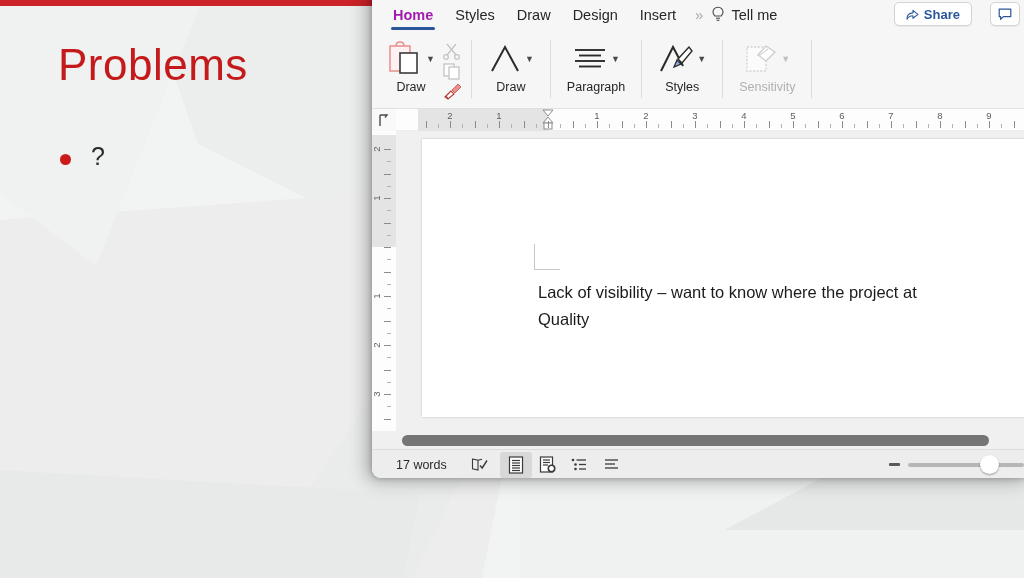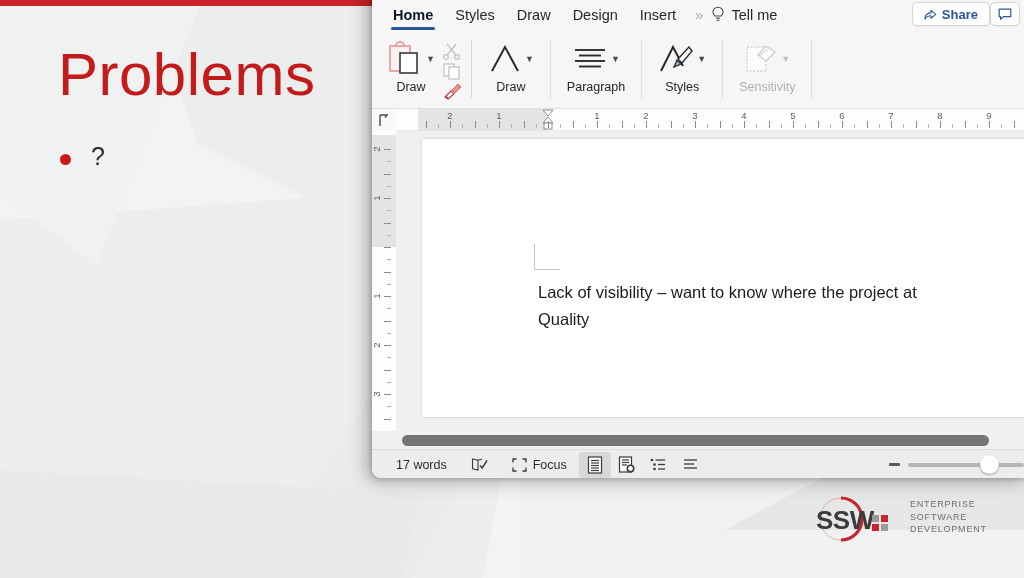--- a/index.html
+++ b/index.html
@@ -34,21 +34,21 @@
         background: #e8eae9; clip-path: polygon(0% 0%, 100% 22%, 96% 100%, 0% 100%); }
   .p6 { left: 520px; top: 300px; width: 504px; height: 278px;
         background: #f0f1f1; clip-path: polygon(0% 40%, 100% 0%, 100% 100%, 0% 100%); }
   .p7 { left: 640px; top: 330px; width: 384px; height: 200px;
         background: #e6e8e8; clip-path: polygon(22% 100%, 100% 20%, 100% 100%); }
   .p8 { left: 0px; top: 6px; width: 200px; height: 260px;
         background: #f0f1f1; clip-path: polygon(0% 0%, 100% 0%, 48% 100%, 0% 72%); }
 
   .slide-title {
     position: absolute; left: 58px; top: 40px;
-    font-size: 60px; color: #c51a1b; font-weight: 400;
+    font-size: 44px; color: #c51a1b; font-weight: 400;
     letter-spacing: 0.5px;
   }
   .bullet-row {
     position: absolute; left: 60px; top: 144px;
     display: flex; align-items: flex-start; gap: 20px;
   }
   .bullet-dot {
     width: 11px; height: 11px; border-radius: 50%;
     background: #cc1a1a; margin-top: 10px;
   }
@@ -75,34 +75,34 @@
 
   
   .tabbar {
     position: relative; height: 52px; background: #f6f6f6;
     display: flex; align-items: flex-end; padding: 0 12px 0 10px;
   }
   .tab {
     font-size: 14.5px; color: #262626; padding: 0 11px 7px 11px;
     position: relative; white-space: nowrap;
   }
-  .tab.active { font-weight: bold; color: #0f172a; }
+  .tab.active { font-weight: bold; color: #a21caf; }
   .tab.active::after {
     content: ""; position: absolute; left: 9px; right: 9px; bottom: 0;
     height: 2.6px; background: #2b579a; border-radius: 2px;
   }
   .overflow-chev {
     font-size: 15px; color: #a8a8a8; padding: 0 6px 7px 8px; letter-spacing: -2px;
   }
   .tellme {
     display: flex; align-items: center; gap: 6px; padding: 0 6px 7px 4px;
     font-size: 14.5px; color: #262626;
   }
   .tab-right {
-    margin-left: auto; display: flex; align-items: flex-end; gap: 0;
+    margin-left: auto; display: flex; align-items: flex-end; gap: 18px;
     padding-bottom: 4px;
   }
   .pillbtn {
     height: 24px; display: flex; align-items: center; gap: 5px;
     padding: 0 11px; border: 1px solid #d4d4d4; border-radius: 5px;
     background: #ffffff; font-size: 13px; color: #2b579a; font-weight: bold;
     box-shadow: 0 1px 1px rgba(0,0,0,0.05);
   }
   .pillbtn.icon-only { padding: 0 7px; }
 
@@ -230,36 +230,20 @@
     <div class="poly p7"></div>
     <div class="poly p8"></div>
 
     <div class="slide-title">Problems</div>
 
     <div class="bullet-row">
       <div class="bullet-dot"></div>
       <div class="bullet-text">?</div>
     </div>
 
-    <div class="ssw-logo">
-      <svg class="ssw-mark" viewBox="0 0 86 50">
-        <path d="M27 4 A21 21 0 1 1 27 46" fill="none" stroke="#c8242b" stroke-width="3.2"></path>
-        <path d="M27 4 A21 21 0 0 0 27 46" fill="none" stroke="#c8242b" stroke-width="0.9" opacity="0.35"></path>
-        <text x="2" y="35" font-family="Liberation Sans, sans-serif" font-size="26" font-weight="bold" fill="#3b3b3b" letter-spacing="-0.5">SSW</text>
-        <rect x="58" y="21" width="7" height="7" fill="#9b9b9b"></rect>
-        <rect x="67" y="21" width="7" height="7" fill="#c8242b"></rect>
-        <rect x="58" y="30" width="7" height="7" fill="#c8242b"></rect>
-        <rect x="67" y="30" width="7" height="7" fill="#9b9b9b"></rect>
-      </svg>
-      <div class="ssw-text">
-        <div>ENTERPRISE</div>
-        <div>SOFTWARE</div>
-        <div>DEVELOPMENT</div>
-      </div>
-    </div>
   </div>
 
   <div class="word-win">
 
     <div class="tabbar">
       <div class="tab active">Home</div>
       <div class="tab">Styles</div>
       <div class="tab">Draw</div>
       <div class="tab">Design</div>
       <div class="tab">Insert</div>
@@ -502,29 +486,20 @@
 
     <div class="statusbar">
       <div class="sb-item">17 words</div>
       <div class="sb-item sb-icon">
         <svg width="17" height="15" viewBox="0 0 17 15">
           <path d="M1.5 2 L7 3.2 L7 13 L1.5 11.8 Z" fill="none" stroke="#3a3a3a" stroke-width="1.1"></path>
           <path d="M7 3.2 L11 2.2" fill="none" stroke="#3a3a3a" stroke-width="1.1"></path>
           <path d="M9 8.5 L11.2 11 L16 3.5" fill="none" stroke="#3a3a3a" stroke-width="1.4"></path>
         </svg>
       </div>
-      <div class="sb-item">
-        <svg width="15" height="14" viewBox="0 0 15 14">
-          <path d="M1 4.5 L1 1 L4.5 1" fill="none" stroke="#3a3a3a" stroke-width="1.3"></path>
-          <path d="M10.5 1 L14 1 L14 4.5" fill="none" stroke="#3a3a3a" stroke-width="1.3"></path>
-          <path d="M14 9.5 L14 13 L10.5 13" fill="none" stroke="#3a3a3a" stroke-width="1.3"></path>
-          <path d="M4.5 13 L1 13 L1 9.5" fill="none" stroke="#3a3a3a" stroke-width="1.3"></path>
-        </svg>
-        <span>Focus</span>
-      </div>
 
       <div class="sb-view active">
         <svg width="16" height="18" viewBox="0 0 16 18">
           <rect x="1.5" y="1" width="13" height="16" fill="#ffffff" stroke="#3a3a3a" stroke-width="1.2"></rect>
           <line x1="4" y1="4.5" x2="12" y2="4.5" stroke="#3a3a3a" stroke-width="1.2"></line>
           <line x1="4" y1="7" x2="12" y2="7" stroke="#3a3a3a" stroke-width="1.2"></line>
           <line x1="4" y1="9.5" x2="12" y2="9.5" stroke="#3a3a3a" stroke-width="1.2"></line>
           <line x1="4" y1="12" x2="12" y2="12" stroke="#3a3a3a" stroke-width="1.2"></line>
           <line x1="4" y1="14.5" x2="12" y2="14.5" stroke="#3a3a3a" stroke-width="1.2"></line>
         </svg>

